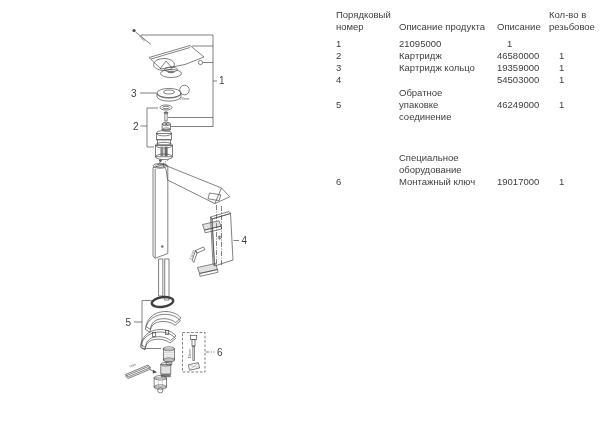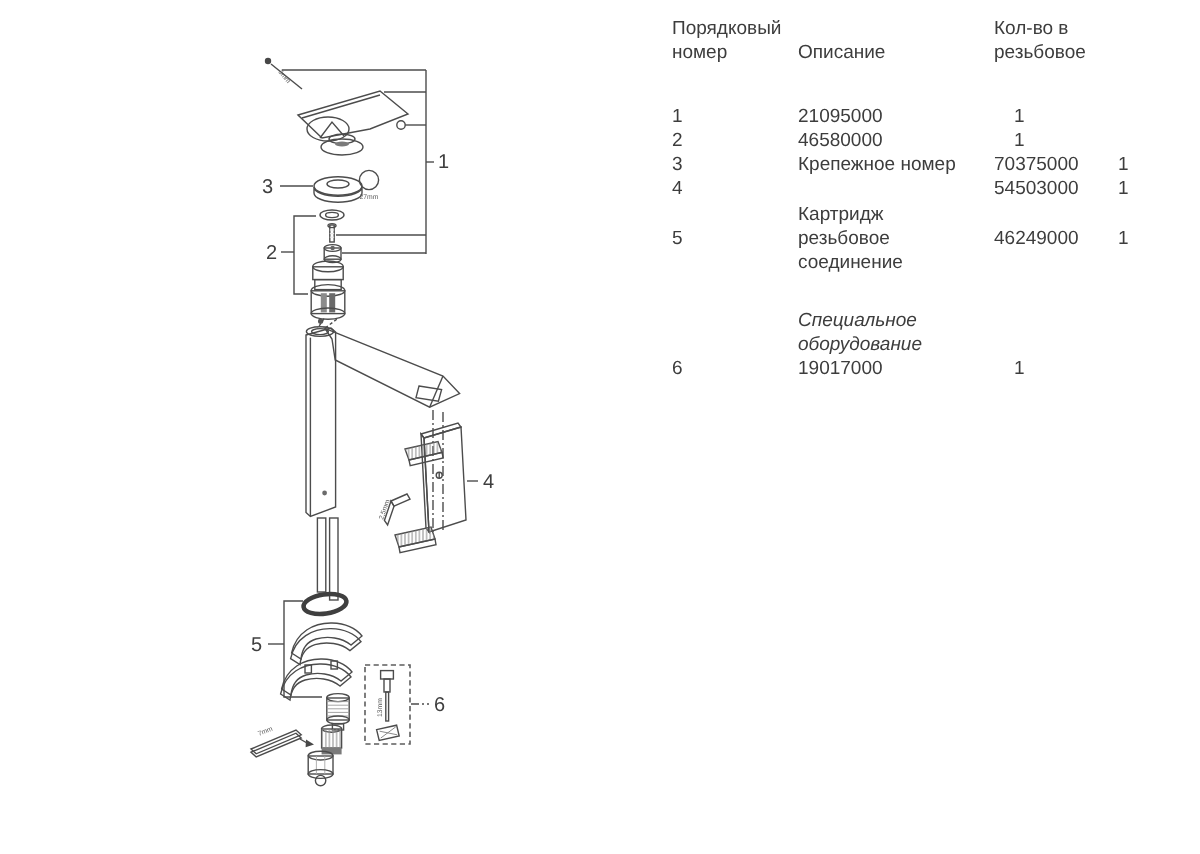--- a/index.html
+++ b/index.html
@@ -2,26 +2,26 @@
 <html><head>
 <meta charset="utf-8">
 <style>
   html,body{margin:0;padding:0;background:#ffffff;}
   #page{position:relative;width:600px;height:427px;background:#ffffff;overflow:hidden;
         font-family:"Liberation Sans","DejaVu Sans",sans-serif;}
   
   #parts-table{position:absolute;left:336px;top:9px;width:260px;color:#3d3d3d;
                font-size:9.5px;line-height:12.3px;}
   .trow{display:grid;grid-template-columns:63px 98px 52px 47px;}
-  .thead{align-items:end;margin-bottom:19px;}
+  .thead{align-items:end;margin-bottom:4px;}
   .trow .c-qty{padding-left:10px;}
   .thead .c-qty{padding-left:0;}
   .mid{align-items:center;}
   .narrow .c-desc{max-width:58px;}
-  .section-gap{margin-top:16px;font-style:italic;}
+  .section-gap{margin-top:28px;}
   .cell{white-space:normal;}
   
   #diagram-wrap{position:absolute;left:0;top:0;width:335px;height:427px;}
   svg text{fill:#3f3f3f;}
   .plbl{font-size:10px;}
   .dim{font-size:3.4px;fill:#5a5a5a;}
   .ln{stroke:#4c4c4c;stroke-width:0.7;fill:none;}
 </style>
 </head>
 <body>
@@ -191,64 +191,67 @@
         <path d="M158.2,378 V387 M162.4,378 V387" stroke="#a8a8a8" stroke-width="0.45"></path>
         <ellipse cx="160.3" cy="387" rx="6.2" ry="2.2" fill="#cfcfcf" class="ln" stroke-width="0.55"></ellipse>
         <circle cx="160.3" cy="390.3" r="2.6" fill="#bbbbbb" class="ln" stroke-width="0.55"></circle>
       </g>
     </svg>
   </div>
 
   <div id="parts-table">
     <div class="trow thead">
       <div class="cell">Порядковый номер</div>
+      <div class="cell">Описание продукта</div>
       <div class="cell">Описание</div>
       <div class="cell c-qty">Кол-во в резьбовое</div>
     </div>
 
     <div class="trow">
       <div class="cell c-num">1</div>
       <div class="cell c-art">21095000</div>
       <div class="cell c-qty">1</div>
     </div>
 
     <div class="trow">
       <div class="cell c-num">2</div>
+      <div class="cell c-desc">Картридж</div>
       <div class="cell c-art">46580000</div>
       <div class="cell c-qty">1</div>
     </div>
 
     <div class="trow">
       <div class="cell c-num">3</div>
-      <div class="cell c-desc">Крепежное номер</div>
-      <div class="cell c-art">70375000</div>
+      <div class="cell c-desc">Картридж кольцо</div>
+      <div class="cell c-art">19359000</div>
       <div class="cell c-qty">1</div>
     </div>
 
     <div class="trow">
       <div class="cell c-num">4</div>
       <div class="cell c-desc"></div>
       <div class="cell c-art">54503000</div>
       <div class="cell c-qty">1</div>
     </div>
 
     <div class="trow mid narrow">
       <div class="cell c-num">5</div>
-      <div class="cell c-desc">Картридж резьбовое соединение</div>
+      <div class="cell c-desc">Обратное упаковке соединение</div>
       <div class="cell c-art">46249000</div>
       <div class="cell c-qty">1</div>
     </div>
 
     <div class="trow section-gap">
       <div class="cell c-num"></div>
       <div class="cell c-desc">Специальное оборудование</div>
       <div class="cell c-art"></div>
       <div class="cell c-qty"></div>
     </div>
 
     <div class="trow">
       <div class="cell c-num">6</div>
+      <div class="cell c-desc">Монтажный ключ</div>
       <div class="cell c-art">19017000</div>
       <div class="cell c-qty">1</div>
     </div>
   </div>
 
 </div>
 
 </body></html>

